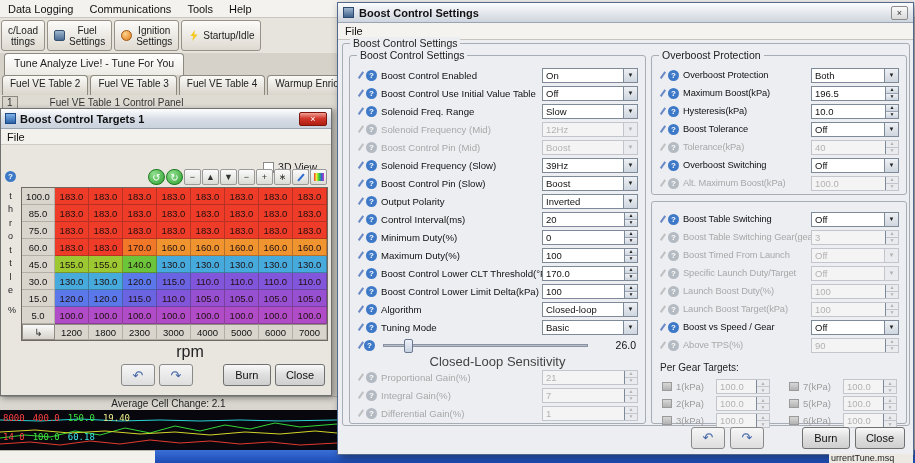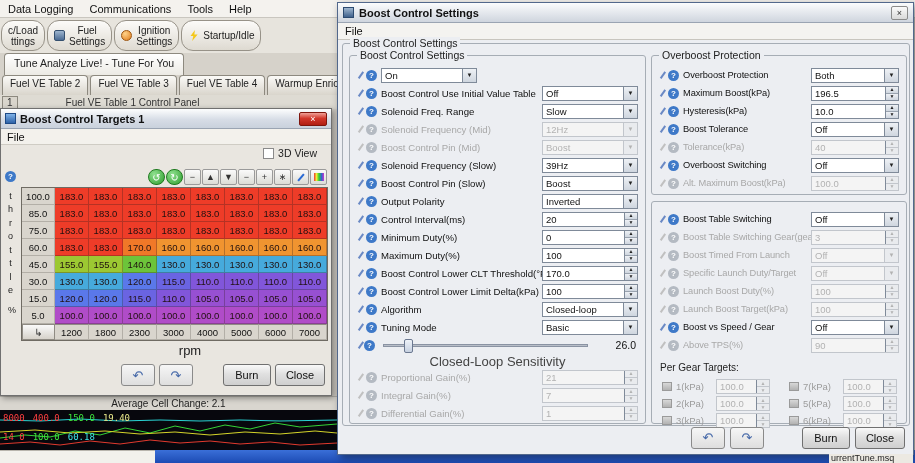--- a/index.html
+++ b/index.html
@@ -3,35 +3,35 @@
 <meta charset="utf-8">
 <style>
   *{margin:0;padding:0;box-sizing:border-box}
   html,body{width:915px;height:463px;overflow:hidden;font-family:"Liberation Sans",sans-serif;background:#d6d2ca}
   #stage{position:relative;width:915px;height:463px;background:#d6d2ca;overflow:hidden}
 
   
   #menubar{position:absolute;left:0;top:0;width:915px;height:18px;background:#f4f2ee;border-bottom:1px solid #c9c6bf;display:flex;align-items:center;font-size:11px;color:#111}
   .menu-item{padding:0 8px;white-space:nowrap}
   #toolbar{position:absolute;left:0;top:18px;width:337px;height:35px;background:#e7e4dd;display:flex;align-items:stretch;padding:2px 1px;gap:2px}
-  .tb-btn{border:1px solid #979288;border-radius:12px;background:linear-gradient(#fcfbf9,#dedad1);font-size:10px;display:flex;align-items:center;justify-content:center;gap:4px;padding:0 6px;color:#222;white-space:nowrap}
+  .tb-btn{border:1px solid #979288;border-radius:3px;background:linear-gradient(#fcfbf9,#dedad1);font-size:10px;display:flex;align-items:center;justify-content:center;gap:4px;padding:0 6px;color:#222;white-space:nowrap}
   .tb-lines{display:flex;flex-direction:column;align-items:center;line-height:11px}
   .ticon{display:inline-block;width:11px;height:11px;flex:0 0 auto}
   .ticon.fuel{background:linear-gradient(#9fb6cf,#4a6b94);border-radius:2px;border:1px solid #35506f}
   .ticon.ignition{background:radial-gradient(circle at 35% 30%,#ffd28a,#e07b1a);border-radius:50%;border:1px solid #9c5510}
   .ticon.startup{background:#f4c81c;clip-path:polygon(60% 0,20% 55%,45% 55%,35% 100%,85% 40%,55% 40%)}
   .tabrow{position:absolute;display:flex;gap:2px;overflow:hidden}
   #tabs1{top:53px;left:4px;width:333px;height:22px}
   #tabs2{top:75px;left:2px;width:335px;height:20px}
   .tab{border:1px solid #8d897f;border-bottom:none;border-radius:4px 4px 0 0;background:linear-gradient(#fbfaf7,#d9d5cc);padding:3px 9px;font-size:10.5px;white-space:nowrap;color:#222}
   .tab.sel{background:linear-gradient(#ffffff,#eceae4)}
   .tab2{font-size:10px;padding:2px 7px}
   #panelstrip{position:absolute;top:95px;left:0;width:337px;height:14px;background:#dedbd3;display:flex;align-items:center;font-size:10px;color:#333}
   .mini-tab{border:1px solid #8d897f;border-bottom:none;background:#d9d5cc;padding:0 4px;margin-left:2px;font-size:10px}
-  .panel-title{margin-left:48px;font-size:10px}
+  .panel-title{margin-left:32px;font-size:10px}
   #avgbar{position:absolute;top:396px;left:0;width:337px;height:14px;background:#d9d6cf;border-top:1px solid #b5b2aa;display:flex;align-items:center;justify-content:center;font-size:10px;color:#222}
   #logger{position:absolute;top:410px;left:0;width:337px;height:40px;background:#07070d;overflow:hidden}
   #logger svg{position:absolute;left:0;top:0}
   #logger polyline{fill:none;stroke-width:1}
   .logline{position:absolute;left:3px;font-size:9px;font-family:"DejaVu Sans Mono",monospace;display:flex;gap:8px}
   #logline1{top:3px}
   #logline2{top:22px}
   #taskbar-left{position:absolute;top:450px;left:0;width:155px;height:13px;background:#f2f1ec;border-top:1px solid #b8b5ad}
   #taskbar{position:absolute;top:450px;left:155px;width:760px;height:13px;background:linear-gradient(#3a6fd8,#1c4bb4)}
   #statusfrag{position:absolute;top:454px;right:2px;width:84px;height:9px;background:#ece9e2;font-size:9px;line-height:9px;color:#222;z-index:11;padding-left:2px}
@@ -42,36 +42,36 @@
   .checkbox{width:11px;height:11px;background:#fff;border:1px solid #8a8a8a;display:inline-block}
 
   
   #targets{position:absolute;left:0;top:108px;width:332px;height:288px;background:#e9e6e0;border:1px solid #707070;box-shadow:2px 2px 6px rgba(0,0,0,.4);z-index:5}
   .t-titlebar{height:20px;background:linear-gradient(#fdfefe,#d7dde6 55%,#c9d1dc);display:flex;align-items:center;padding:0 4px;border-bottom:1px solid #9aa4b2}
   .t-icon{width:11px;height:11px;background:linear-gradient(#7fb2e8,#2d62a8);border:1px solid #1d4a86;margin-right:4px}
   .t-title{font-size:11px;font-weight:bold;color:#111;flex:1;white-space:nowrap}
   .t-close{width:28px;height:14px;background:linear-gradient(#f0a198,#d2372b 45%,#b01e12);border:1px solid #7e150c;border-radius:2px;color:#fff;font-size:9px;line-height:12px;text-align:center}
   .t-menubar{height:16px;background:#f3f1ec;border-bottom:1px solid #cfccc4;font-size:11px;padding:0 6px;display:flex;align-items:center;color:#111}
   .t-body{position:relative;height:calc(100% - 36px)}
-  #view3d{position:absolute;top:2px;right:14px;display:flex;align-items:center;font-size:10.5px;gap:4px;color:#222}
+  #view3d{position:absolute;top:16px;right:14px;display:flex;align-items:center;font-size:10.5px;gap:4px;color:#222}
   #t-toolbar{position:absolute;top:24px;right:4px;display:flex;gap:1px;align-items:center}
   .t-tool{width:17px;height:16px;border:1px solid #9a9a9a;background:linear-gradient(#fafafa,#dcdcd6);font-size:9px;display:flex;align-items:center;justify-content:center;border-radius:2px;color:#333}
   .t-tool.green{background:radial-gradient(circle at 35% 30%,#8fe08f,#2e9e2e);color:#fff;border-color:#1f7a1f;border-radius:8px;font-size:10px}
   .pal{width:10px;height:8px;background:linear-gradient(90deg,#e33,#ee3,#3c3,#36c,#c3c)}
   .pencil{width:2px;height:9px;background:#2a6ad4;transform:rotate(40deg)}
   #t-q{position:absolute;left:4px;top:26px}
   .qicon{width:11px;height:11px;border-radius:50%;background:#3e79c8;color:#fff;font-size:8px;font-weight:bold;display:flex;align-items:center;justify-content:center;flex:0 0 auto}
   #t-letters{position:absolute;left:7px;top:46px;height:104px;display:flex;flex-direction:column;justify-content:space-between;align-items:center;font-size:9px;color:#222}
   #t-unit{position:absolute;left:7px;top:160px;font-size:9px;color:#222}
   #t-table{position:absolute;left:20px;top:42px;display:grid;grid-template-columns:33px repeat(8,34px);border:1px solid #6f6b63;background:#d9d5cd}
   .ylab,.xlab{height:17px;background:#d9d5cd;font-size:9.5px;display:flex;align-items:center;justify-content:center;border-right:1px solid #b3afa7;border-bottom:1px solid #b3afa7;color:#111}
   .xlab{height:16px;border-top:1px solid #8f8b83}
   .cell{height:17px;font-size:9.5px;display:flex;align-items:center;justify-content:center;border-right:1px solid rgba(50,30,30,.3);border-bottom:1px solid rgba(50,30,30,.3);color:#201010}
   .corner{height:16px;background:linear-gradient(#fafafa,#d6d2ca);border:1px solid #8f8b83;font-size:10px;display:flex;align-items:center;justify-content:center;color:#333}
-  #t-rpm{position:absolute;left:53px;width:272px;top:198px;text-align:center;font-size:13px;color:#222}
+  #t-rpm{position:absolute;left:53px;width:272px;top:198px;text-align:center;font-size:16px;color:#222}
   #t-buttons{position:absolute;left:0;right:6px;top:218px;height:24px;display:flex;align-items:center;gap:4px;padding-left:120px}
   #t-buttons .spacer{flex:1}
 
   
   #dialog{position:absolute;left:337px;top:2px;width:577px;height:453px;background:#eceef2;border:1px solid #52688c;box-shadow:3px 3px 8px rgba(0,0,0,.45);z-index:10}
   .d-titlebar{height:20px;background:linear-gradient(#fbfcfd,#cfd5de);display:flex;align-items:center;padding:0 5px;border-bottom:1px solid #9aa4b2}
   .d-icon{width:11px;height:11px;background:linear-gradient(#9fb6cf,#3f618c);border:1px solid #2c4a70;margin-right:5px}
   .d-title{font-size:11px;font-weight:bold;color:#111;flex:1}
   .d-close{width:17px;height:14px;border:1px solid #8b8b8b;background:linear-gradient(#fbfbfb,#d9d9d9);font-size:9px;text-align:center;line-height:12px;border-radius:2px;color:#333}
   .d-menubar{height:17px;background:#f4f3f0;border-bottom:1px solid #c8c5be;font-size:11px;display:flex;align-items:center;padding:0 7px;color:#111}
@@ -346,20 +346,21 @@
     <div class="group" id="g-outer">
       <span class="group-label">Boost Control Settings</span>
     </div>
 
     <div class="group lft" id="g-left">
       <span class="group-label">Boost Control Settings</span>
       <div class="rows" id="left-rows">
           <div class="srow">
             <span class="mark"></span>
             <span class="qicon">?</span>
+            <span class="slabel">Boost Control Enabled</span>
             <span class="ctl combo">
               <span class="ctext">On</span>
               <span class="cbtn">▼</span>
             </span>
           </div>
           <div class="srow">
             <span class="mark"></span>
             <span class="qicon">?</span>
             <span class="slabel">Boost Control Use Initial Value Table</span>
             <span class="ctl combo">

